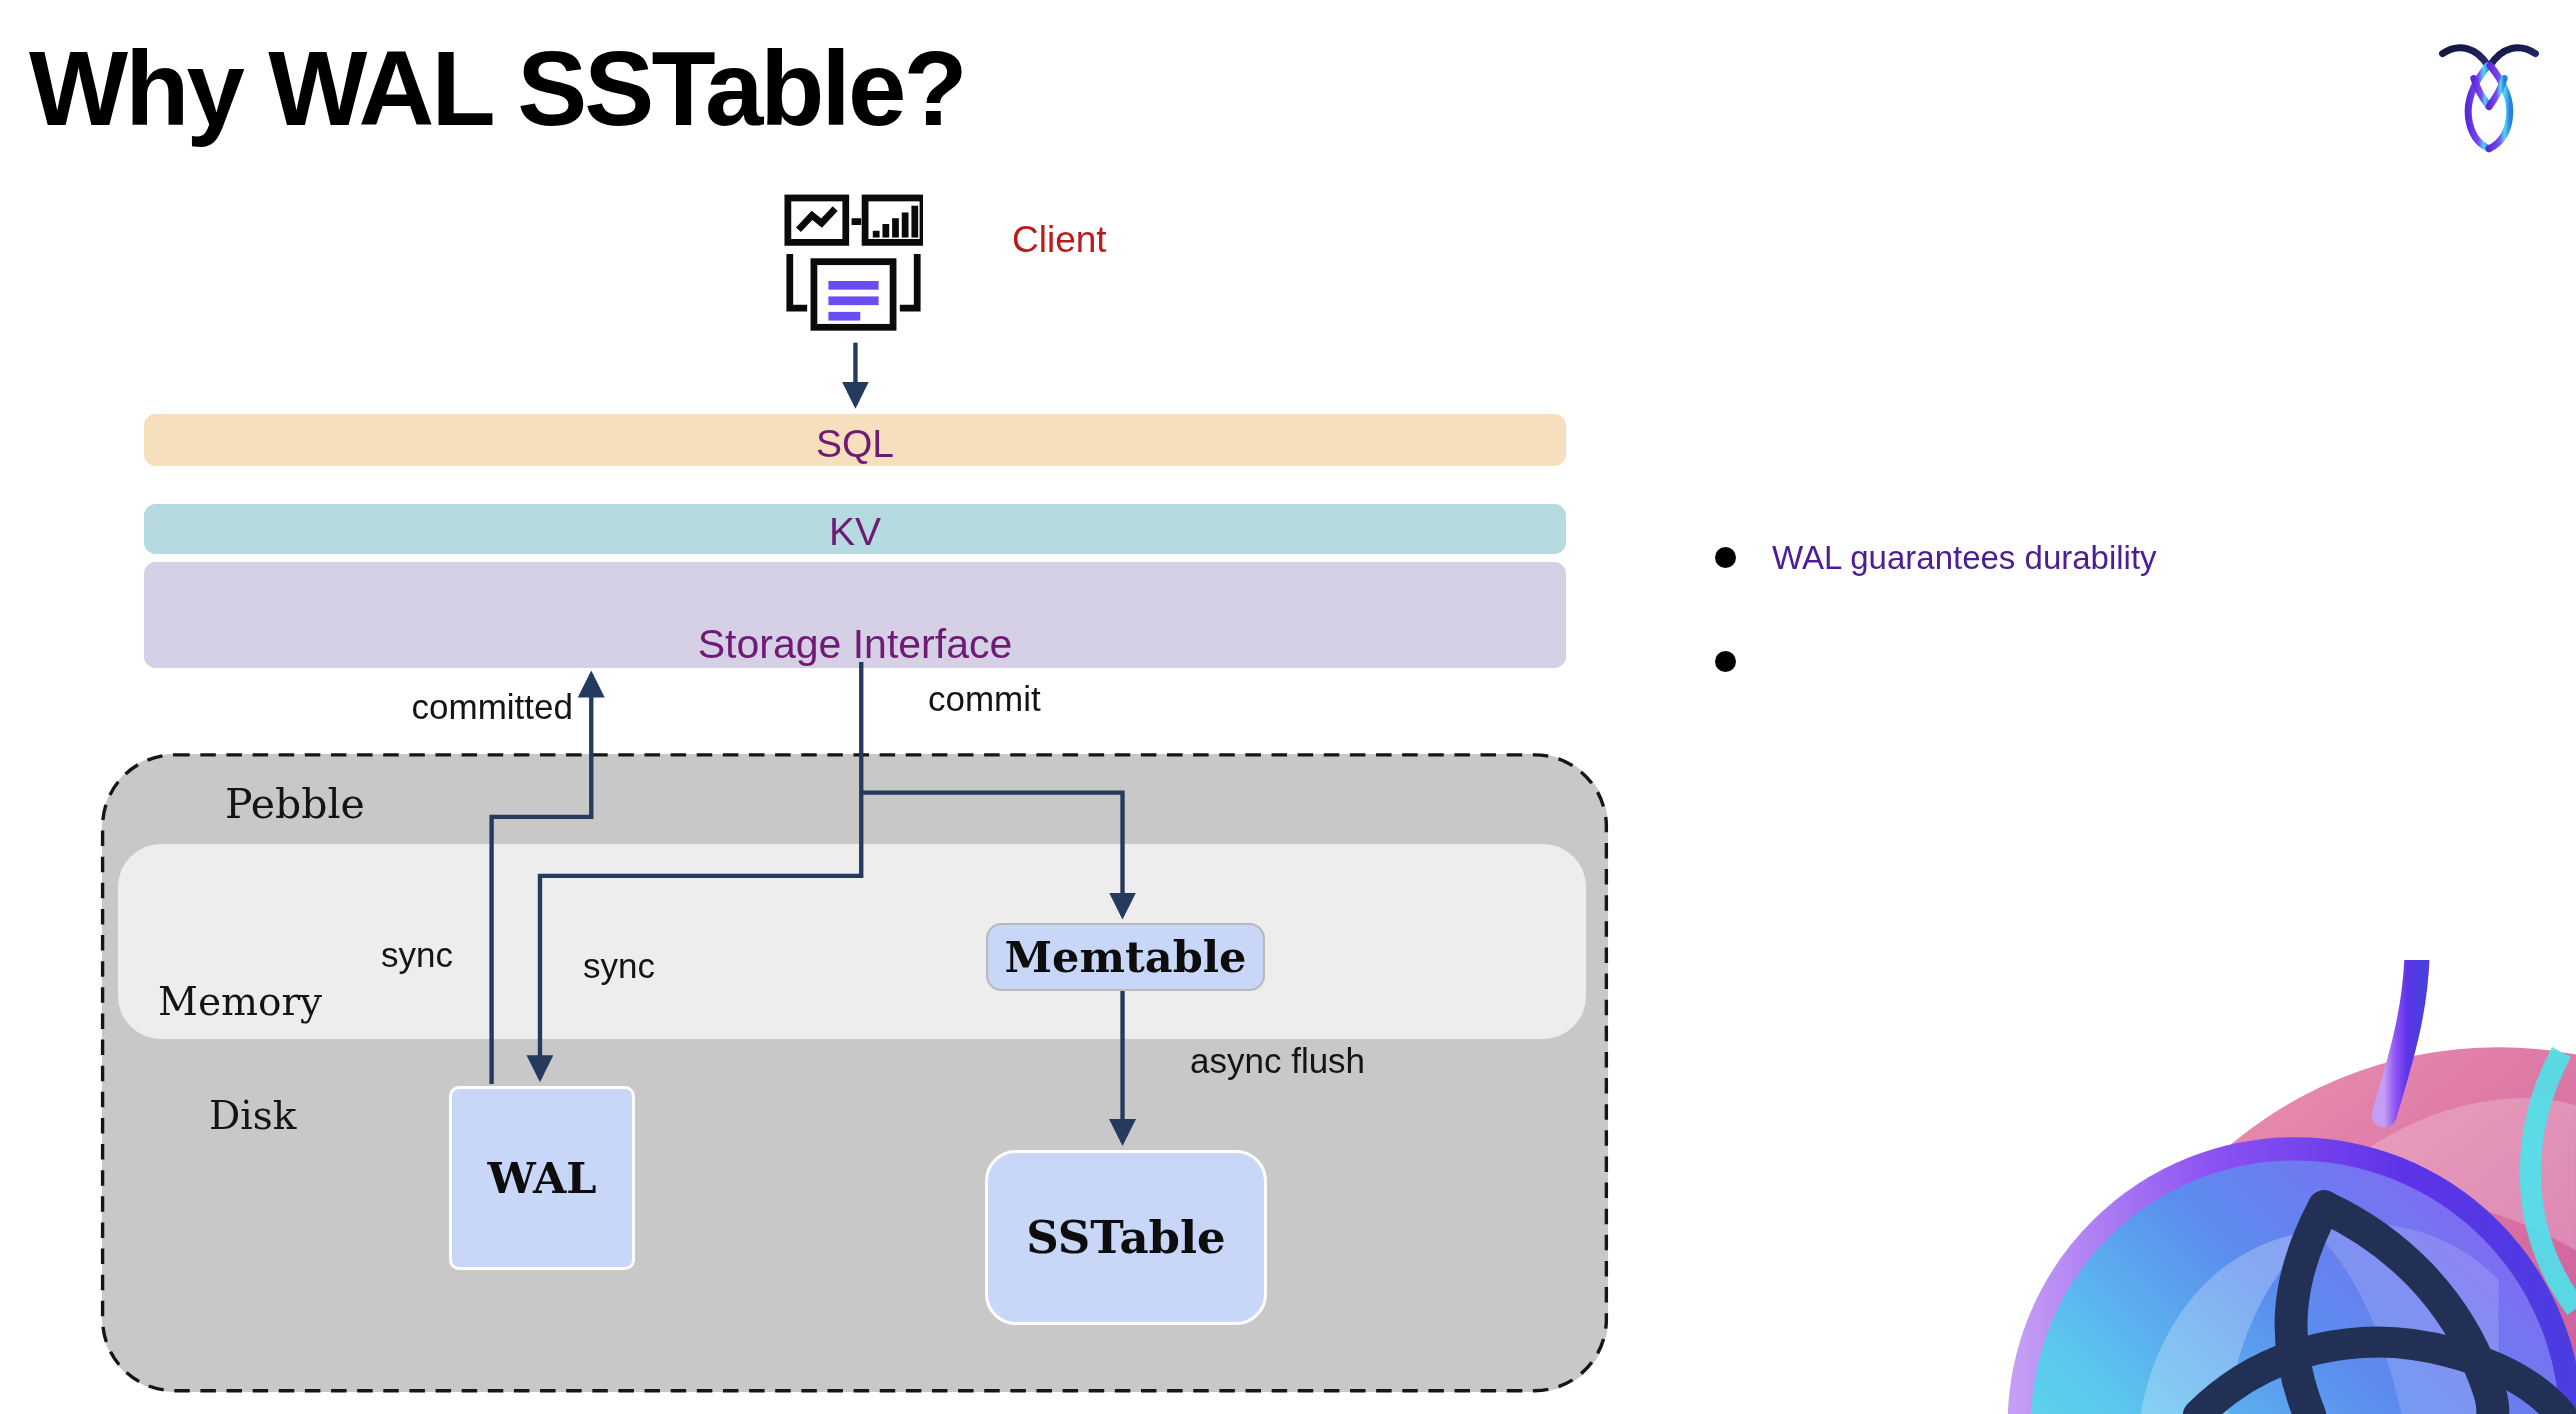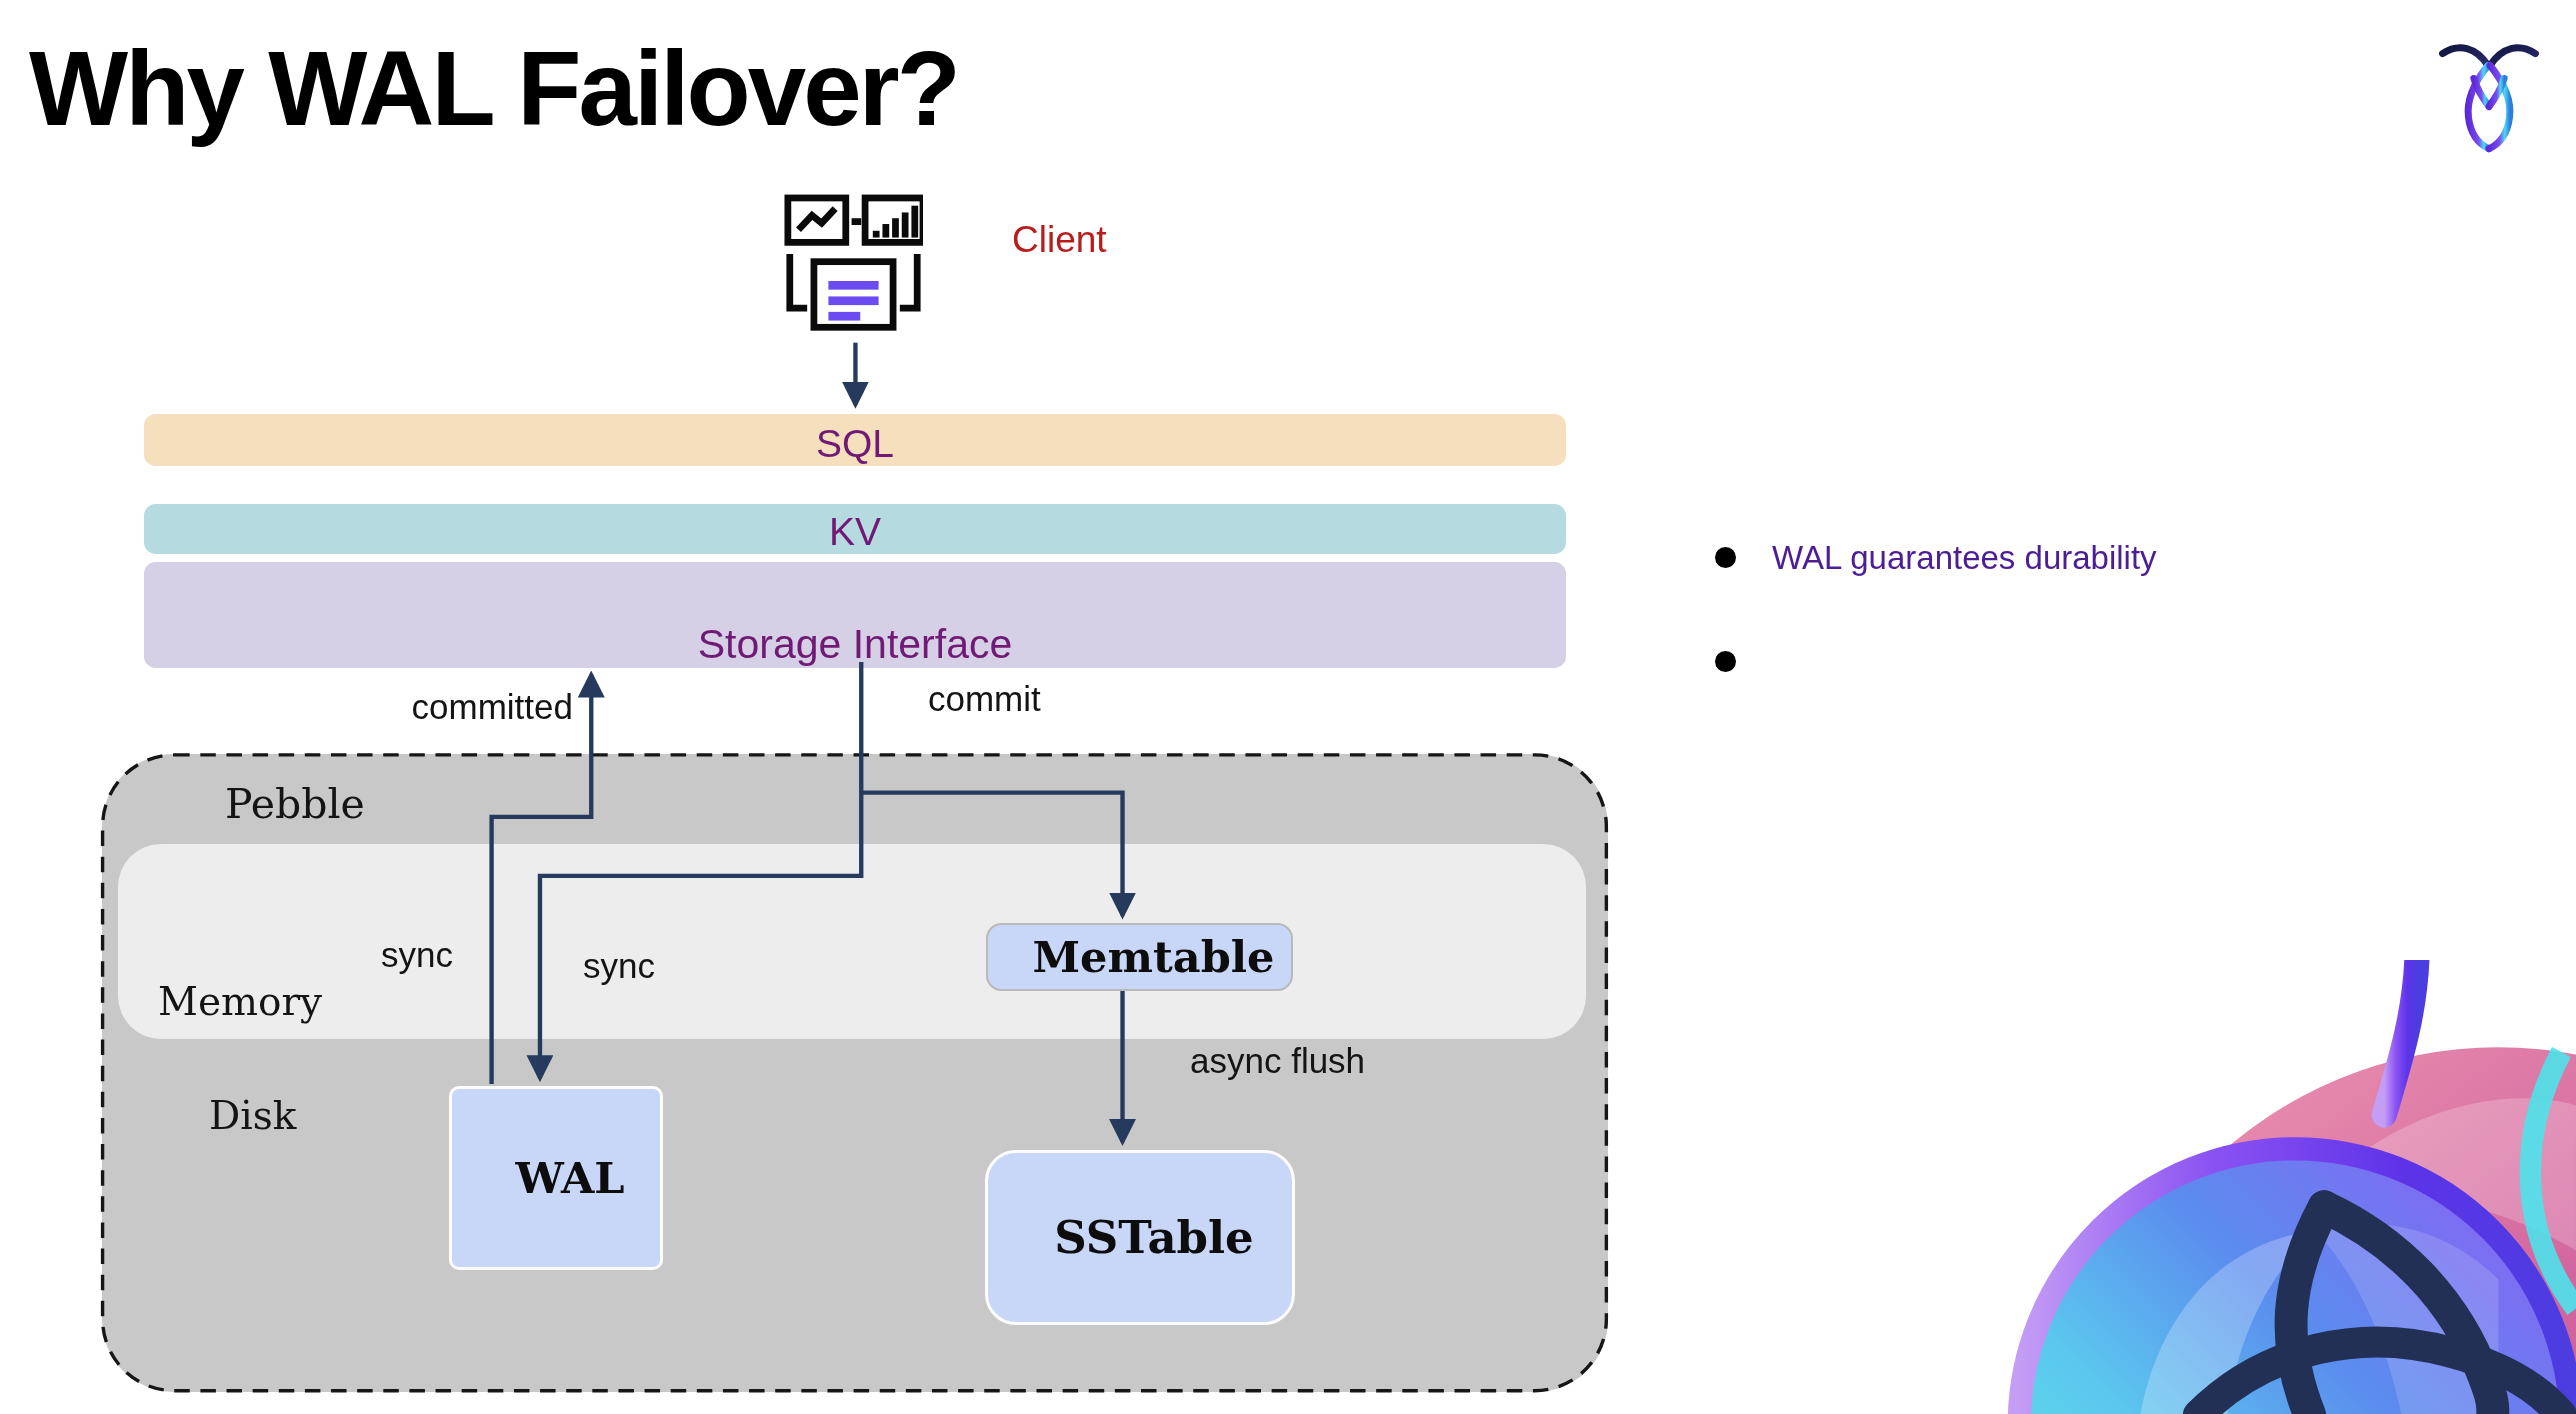--- a/index.html
+++ b/index.html
@@ -30,21 +30,21 @@
   .memory-band{left:118px;top:844px;width:1468px;height:195px;background:#ededed;border-radius:43px;z-index:1;}
   .zone-label{
     font-family:"DejaVu Serif","Liberation Serif",serif;font-size:39px;color:#141414;z-index:4;
   }
   .pebble-label{left:225px;top:780px;font-size:41px;}
   .memory-label{left:158px;top:979px;}
   .disk-label{left:209px;top:1093px;}
   
   .node{
     background:#c8d6f8;display:flex;align-items:center;justify-content:center;
-    font-family:"DejaVu Serif","Liberation Serif",serif;font-weight:bold;color:#0d0d0d;z-index:3;padding-left:28px;
+    font-family:"DejaVu Serif","Liberation Serif",serif;font-weight:bold;color:#0d0d0d;z-index:3;
   }
   .node.wal{left:449px;top:1086px;width:180px;height:178px;border:3.9px solid #fdfdfd;border-radius:10px;font-size:43px;}
   .node.memtable{left:986px;top:923px;width:275px;height:64px;border:2.9px solid #b9b9b9;border-radius:15.5px;font-size:43px;}
   .node.sstable{left:985px;top:1150px;width:276px;height:169px;border:3.9px solid #fdfdfd;border-radius:31px;font-size:45px;}
   
   .edge-label{font-size:35px;color:#141414;z-index:4;white-space:nowrap;}
   .lbl-committed{left:395px;top:687px;width:178px;text-align:right;}
   .lbl-commit{left:915px;top:679px;margin-left:13px;}
   .lbl-sync-left{left:381px;top:935px;}
   .lbl-sync-right{left:583px;top:946px;}
@@ -58,21 +58,21 @@
   .bullet-dot{flex:0 0 auto;width:21px;height:21px;border-radius:50%;background:#000;margin-top:17.4px;}
   .bullet-text{margin-left:36px;font-size:33px;line-height:56px;color:#4c1d95;}
   .bullet-text div{white-space:nowrap;}
   
   .logo{left:2435px;top:39px;width:108px;height:120px;z-index:5;}
   .corner-art{right:0;bottom:0;width:581px;height:455px;z-index:0;}
 </style>
 </head>
 <body>
 
-<div class="abs title">Why WAL Failover?</div>
+<div class="abs title">Why WAL SSTable?</div>
 
 <svg class="abs logo" viewBox="0 0 100 110">
   <defs>
     <linearGradient id="gAnt" x1="0" y1="0" x2="1" y2="1">
       <stop offset="0" stop-color="#10163e"></stop>
         <stop offset="1" stop-color="#2c2a72"></stop>
     </linearGradient>
     <linearGradient id="gBody" x1="0" y1="0" x2="1" y2="0">
       <stop offset="0" stop-color="#5d2ad8"></stop>
         <stop offset="0.5" stop-color="#7a4cf0"></stop>

